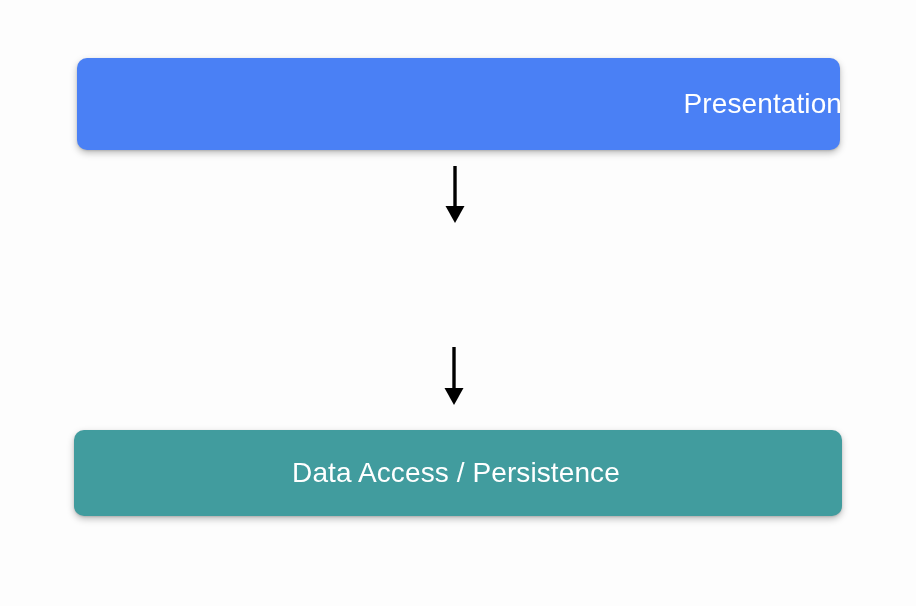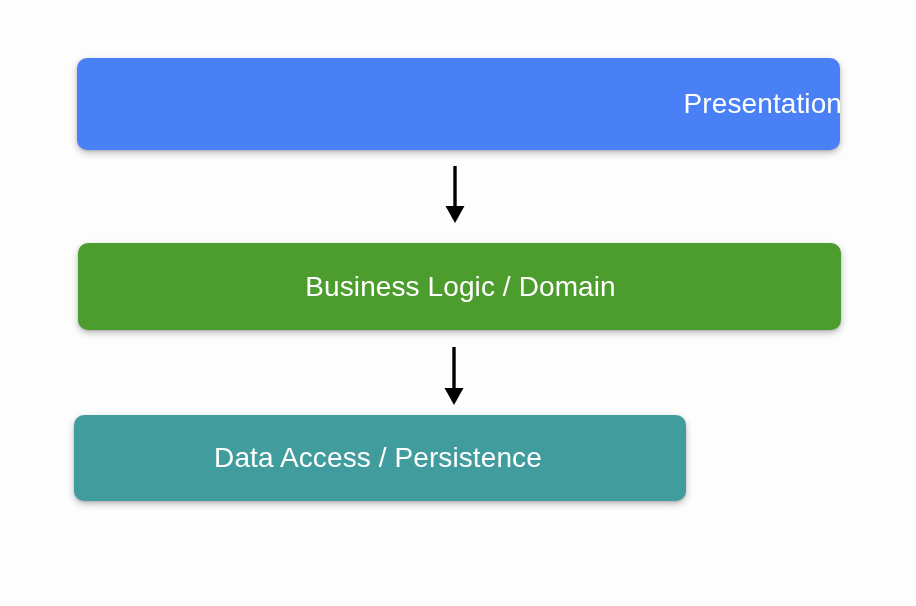--- a/index.html
+++ b/index.html
@@ -59,22 +59,22 @@
     background: #4c9c2e;
   }
   #box-business-logic .layer-label {
     font-size: 28px;
     position: relative;
     left: 1px;
   }
   
   #box-data-access {
     left: 74px;
-    top: 415px;
-    width: 612px;
+    top: 430px;
+    width: 768px;
     height: 86px;
     background: #419c9e;
     justify-content: center;
   }
   #box-data-access .layer-label {
     font-size: 28px;
     position: relative;
     left: -2px;
   }
   
@@ -106,23 +106,20 @@
     <span class="layer-label" style="color: rgb(255, 255, 255);">Presentation</span>
   </div>
 
   <div class="flow-arrow" id="arrow-presentation-to-business">
     <svg width="38" height="62" viewBox="0 0 38 62" xmlns="http://www.w3.org/2000/svg">
       <line x1="19" y1="2" x2="19" y2="46" stroke="#000000" stroke-width="3.4"></line>
       <polygon points="19,59 9.5,42 28.5,42" fill="#000000"></polygon>
     </svg>
   </div>
 
-  <div class="layer-box" id="box-business-logic" style="background: rgb(76, 156, 46);">
-    <span class="layer-label" style="color: rgb(255, 255, 255);">Business Logic / Domain</span>
-  </div>
 
   <div class="flow-arrow" id="arrow-business-to-data">
     <svg width="38" height="63" viewBox="0 0 38 63" xmlns="http://www.w3.org/2000/svg">
       <line x1="19" y1="2" x2="19" y2="46" stroke="#000000" stroke-width="3.4"></line>
       <polygon points="19,60 9.5,43 28.5,43" fill="#000000"></polygon>
     </svg>
   </div>
 
   <div class="layer-box" id="box-data-access" style="background: rgb(65, 156, 158);">
     <span class="layer-label" style="color: rgb(255, 255, 255);">Data Access / Persistence</span>

